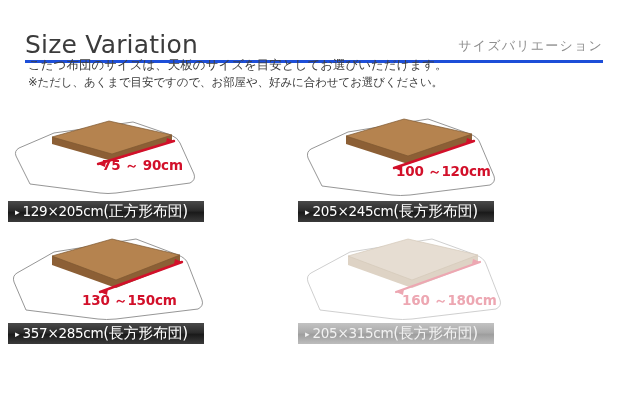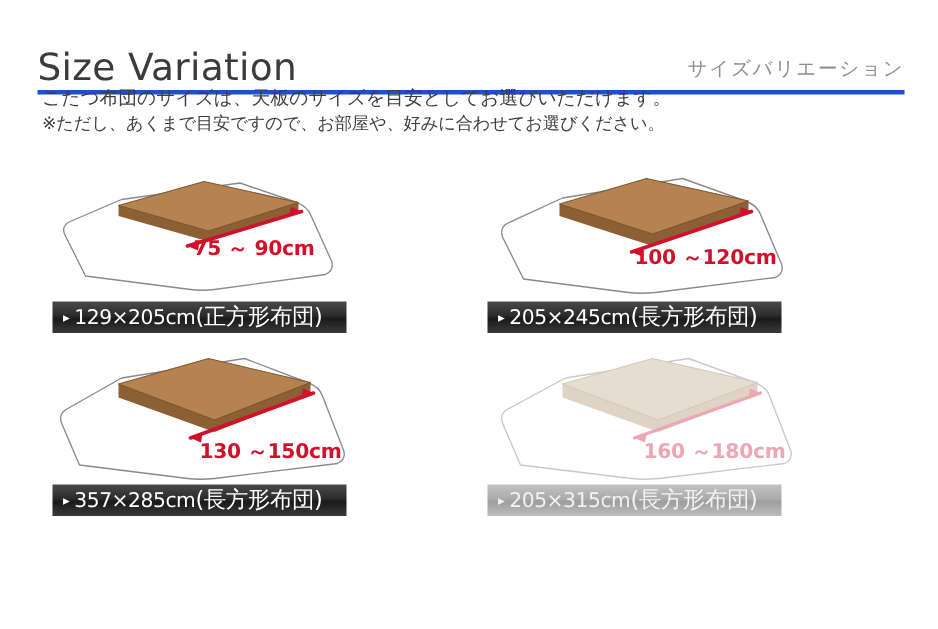--- a/index.html
+++ b/index.html
@@ -60,21 +60,21 @@
     font-family: "DejaVu Sans", sans-serif;
   }
   .lead-line.small {
     font-size: 11.5px;
     letter-spacing: -0.1px;
   }
 
   
   .grid {
     position: absolute;
-    left: 35px;
+    left: 8px;
     top: 108px;
     width: 578px;
     display: grid;
     grid-template-columns: 230px 230px;
     grid-column-gap: 60px;
     grid-row-gap: 8px;
   }
   .panel {
     width: 230px;
     position: relative;
@@ -96,21 +96,21 @@
     position: absolute;
     font-family: "DejaVu Sans", "Liberation Sans", sans-serif;
     font-size: 13.5px;
     font-weight: bold;
     color: #d2102a;
     white-space: nowrap;
     letter-spacing: -0.2px;
   }
   .panel.dim-a .dim-label { left: 94px; top: 49px; }
   .panel.dim-b .dim-label { left: 98px; top: 55px; }
-  .panel.dim-c .dim-label { left: 74px; top: 62px; margin-left: 24px; }
+  .panel.dim-c .dim-label { left: 74px; top: 62px; }
   .panel.dim-d .dim-label { left: 104px; top: 62px; }
 
   
   .caption-bar {
     width: 196px;
     height: 21px;
     margin-top: 3px;
     background: linear-gradient(180deg, #4a4a4a 0%, #2b2b2b 45%, #1a1a1a 55%, #3a3a3a 100%);
     display: flex;
     align-items: center;

